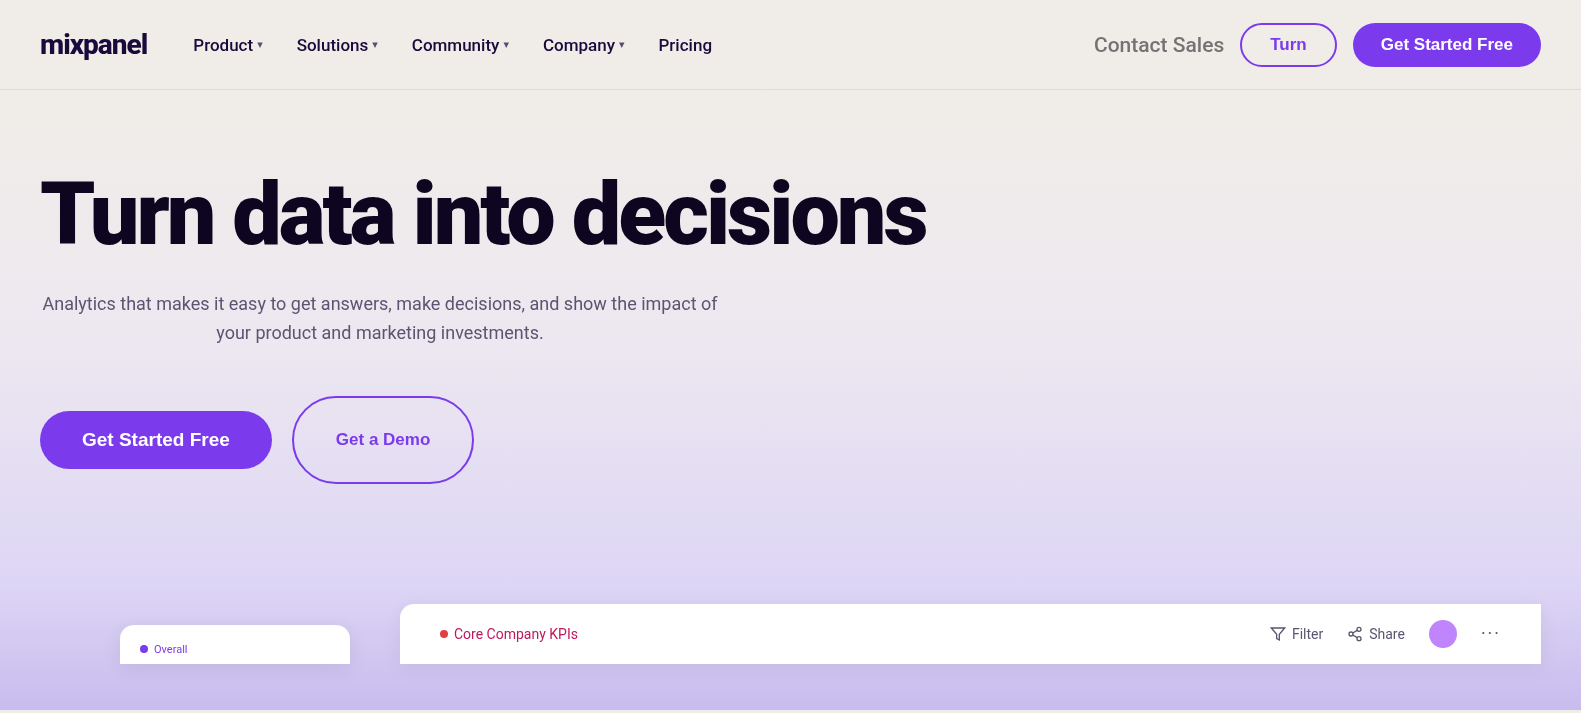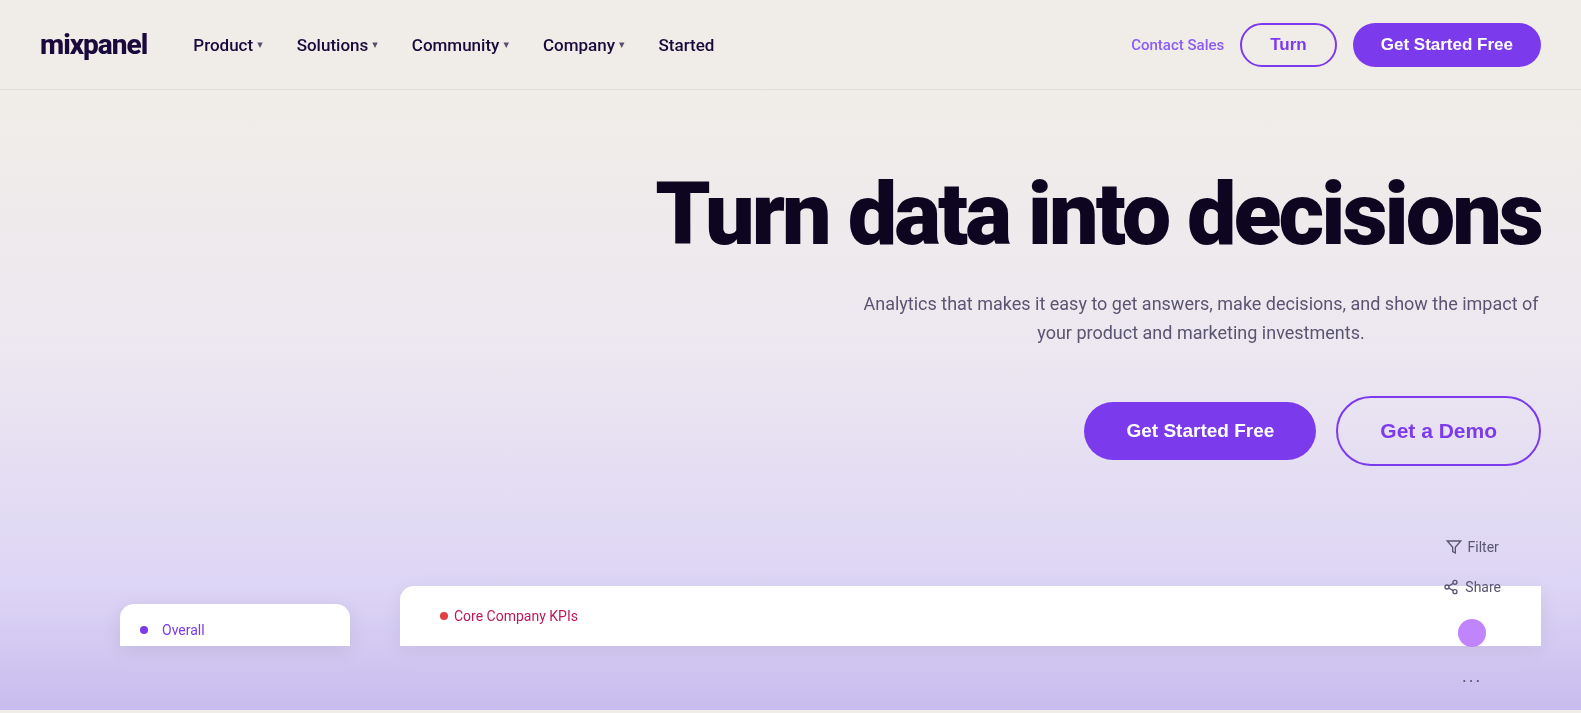--- a/index.html
+++ b/index.html
@@ -66,22 +66,22 @@
       opacity: 0.7;
     }
 
     .navbar-right {
       display: flex;
       align-items: center;
       gap: 16px;
     }
 
     .contact-sales {
-      font-size: 15px;
-      color: #8b5cf6;
+      font-size: 21px;
+      color: #737373;
       cursor: pointer;
       font-weight: 500;
       text-decoration: none;
     }
 
     .btn-login {
       padding: 10px 28px;
       border: 2px solid #7c3aed;
       border-radius: 50px;
       background: transparent;
@@ -100,21 +100,21 @@
       color: #ffffff;
       font-size: 17px;
       font-weight: 600;
       cursor: pointer;
     }
 
     
     .hero {
       display: flex;
       flex-direction: column;
-      align-items: flex-end;
+      align-items: flex-start;
       text-align: center;
       padding: 80px 40px 0;
       background: linear-gradient(180deg, #f0ede8 0%, #ede8f0 40%, #ddd5f5 80%, #c8bcee 100%);
       position: relative;
       min-height: 620px;
     }
 
     .hero-title {
       font-size: 88px;
       font-weight: 900;
@@ -146,26 +146,26 @@
       border: none;
       border-radius: 50px;
       background: #7c3aed;
       color: #ffffff;
       font-size: 19px;
       font-weight: 600;
       cursor: pointer;
     }
 
     .btn-demo {
-      padding: 21px 42px;
+      padding: 32px 42px;
       border: 2px solid #7c3aed;
       border-radius: 50px;
       background: transparent;
       color: #7c3aed;
-      font-size: 21px;
+      font-size: 17px;
       font-weight: 600;
       cursor: pointer;
     }
 
     
     .dashboard-preview {
       position: relative;
       width: 100%;
       height: 120px;
       display: flex;
@@ -179,22 +179,22 @@
       width: 230px;
       background: #ffffff;
       border-radius: 14px 14px 0 0;
       padding: 18px 20px 0;
       box-shadow: 0 4px 20px rgba(0,0,0,0.08);
     }
 
     .card-label {
       display: flex;
       align-items: center;
-      gap: 14px;
-      font-size: 14px;
+      gap: 6px;
+      font-size: 11px;
       color: #7c3aed;
       margin-bottom: 8px;
     }
 
     .dot-overall {
       width: 8px;
       height: 8px;
       border-radius: 50%;
       background: #7c3aed;
       display: inline-block;
@@ -234,21 +234,20 @@
       height: 8px;
       border-radius: 50%;
       background: #e04040;
     }
 
     .bar-right {
       margin-left: auto;
       display: flex;
       align-items: center;
       gap: 24px;
-      flex-direction: column;
     }
 
     .bar-action {
       display: flex;
       align-items: center;
       gap: 6px;
       font-size: 14px;
       color: #5a5570;
     }
 
@@ -278,21 +277,21 @@
       </a>
       <a class="nav-item">
         <span>Community</span>
         <span class="nav-chevron">▾</span>
       </a>
       <a class="nav-item">
         <span>Company</span>
         <span class="nav-chevron">▾</span>
       </a>
       <a class="nav-item">
-        <span>Started</span>
+        <span>Pricing</span>
       </a>
     </div>
   </div>
 
   <div class="navbar-right">
     <a class="contact-sales">Contact Sales</a>
     <button class="btn-login">Turn</button>
     <button class="btn-get-started-nav">Get Started Free</button>
   </div>
 </nav>

